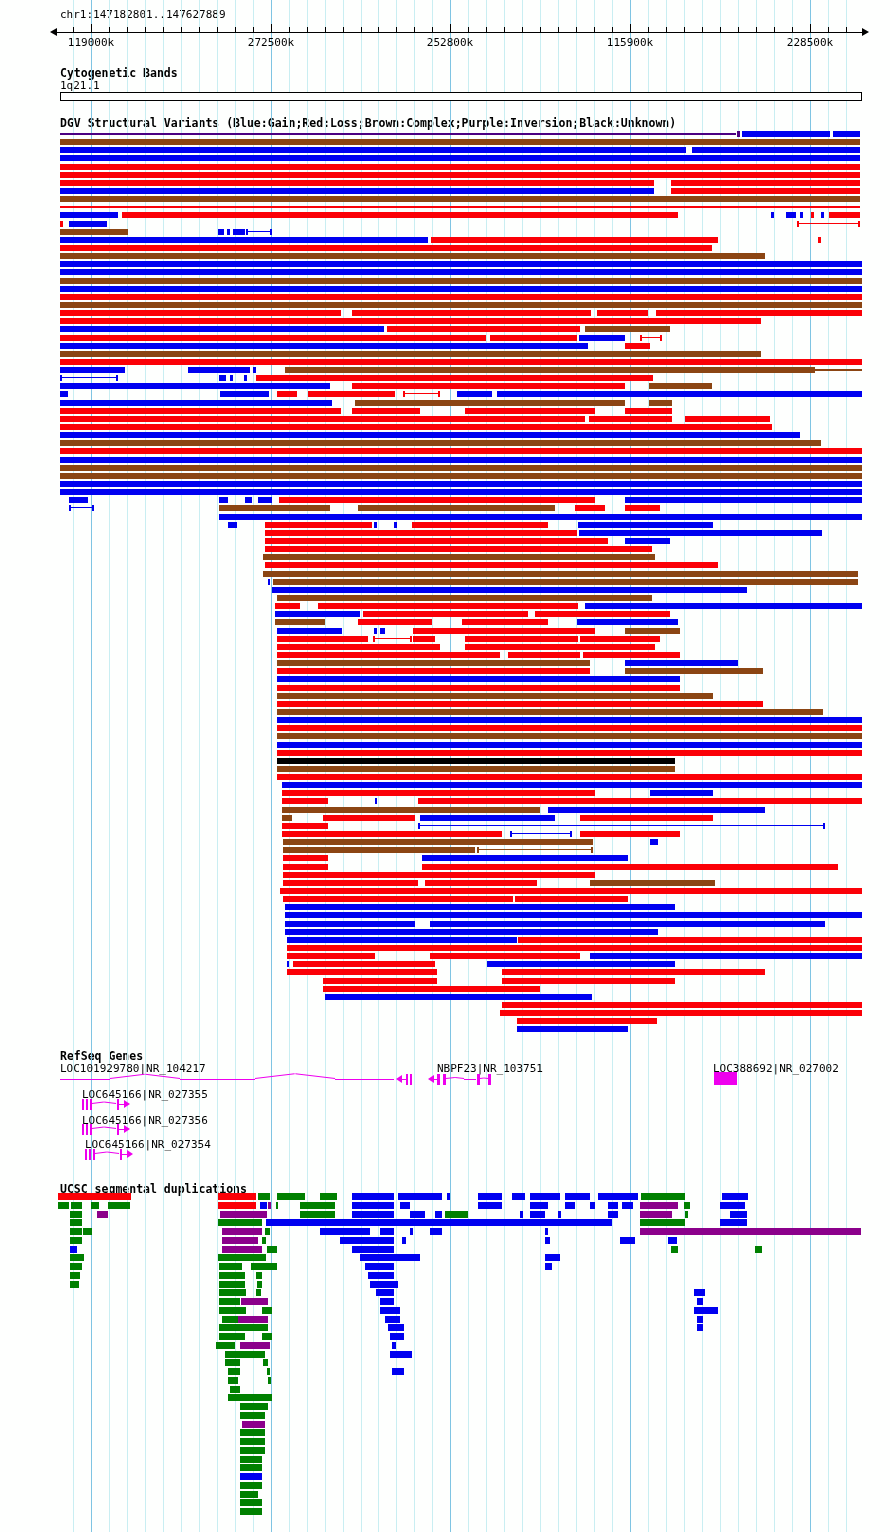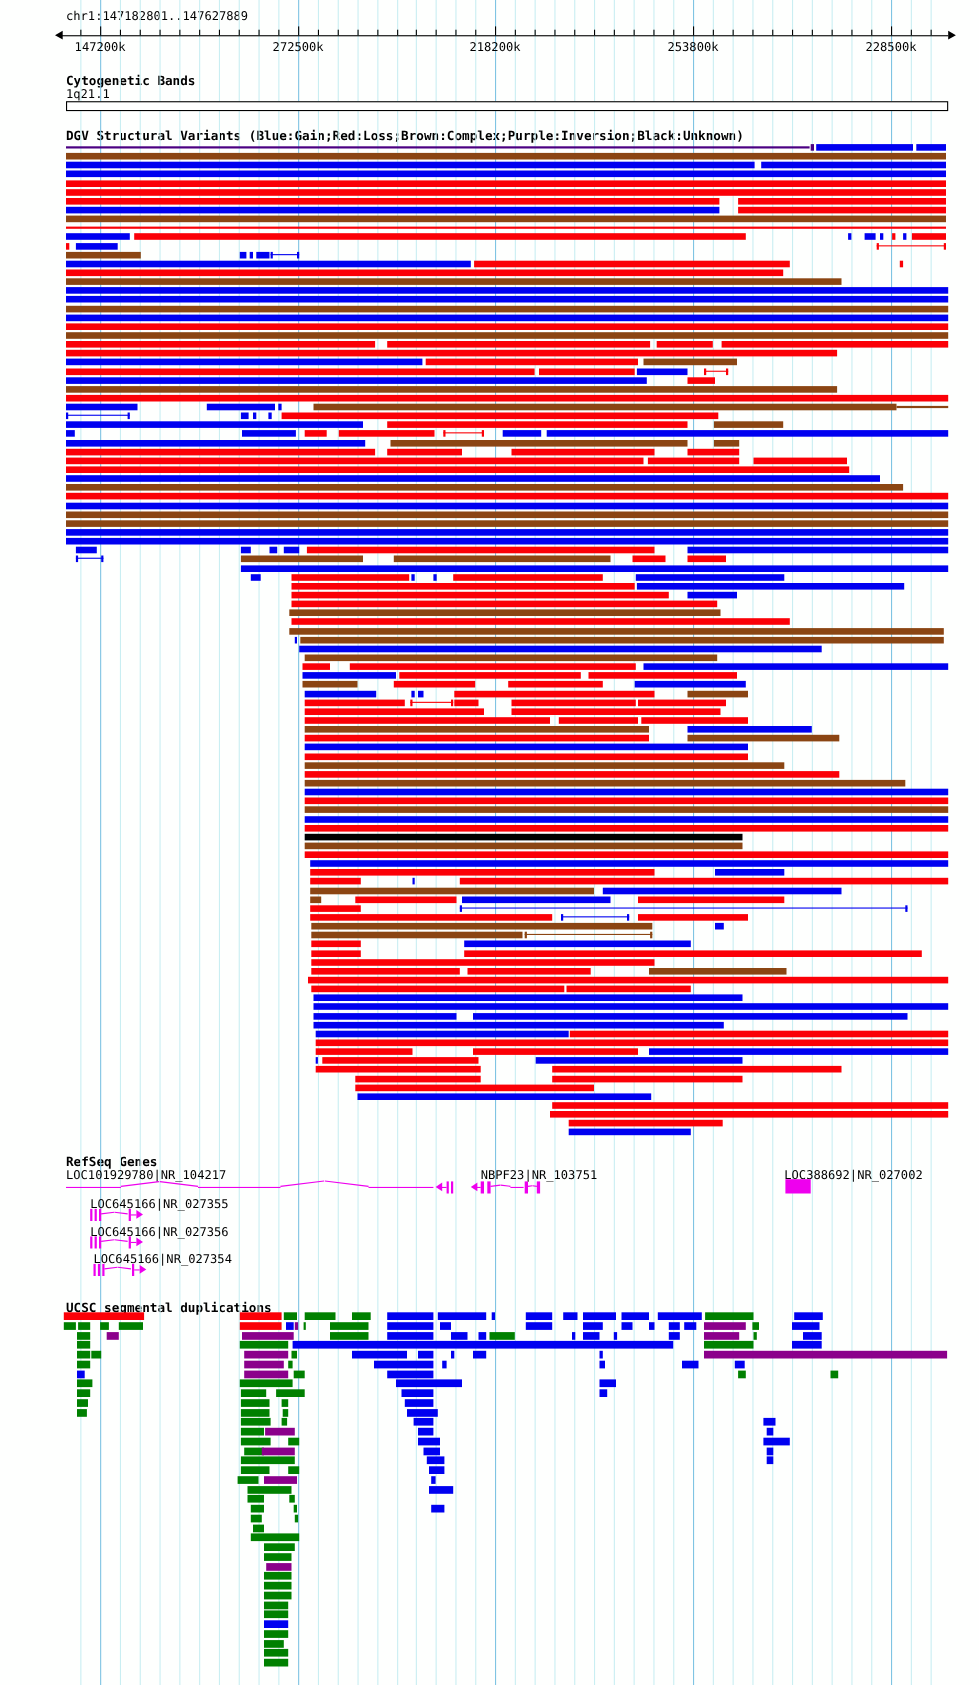--- a/index.html
+++ b/index.html
@@ -62,21 +62,21 @@
     <div class="abs" style="left: 774px; top: 0px; width: 1px; height: 1532px; background: rgb(201, 238, 242);"></div>
     <div class="abs" style="left: 792px; top: 0px; width: 1px; height: 1532px; background: rgb(201, 238, 242);"></div>
     <div class="abs" style="left: 810px; top: 0px; width: 1px; height: 1532px; background: rgb(127, 196, 227);"></div>
     <div class="abs" style="left: 828px; top: 0px; width: 1px; height: 1532px; background: rgb(201, 238, 242);"></div>
     <div class="abs" style="left: 846px; top: 0px; width: 1px; height: 1532px; background: rgb(201, 238, 242);"></div>
     <div class="abs" style="left: 56px; top: 32px; width: 806px; height: 1px; background: rgb(0, 0, 0);"></div>
     <div class="abs" style="left: 50px; top: 28px; width: 0px; height: 0px; border-top: 4px solid transparent; border-bottom: 4px solid transparent; border-right: 7px solid rgb(0, 0, 0);"></div>
     <div class="abs" style="left: 862px; top: 28px; width: 0px; height: 0px; border-top: 4px solid transparent; border-bottom: 4px solid transparent; border-left: 7px solid rgb(0, 0, 0);"></div>
     <div class="abs" style="left: 73px; top: 27px; width: 1px; height: 5px; background: rgb(0, 0, 0);"></div>
     <div class="abs" style="left: 91px; top: 24px; width: 1px; height: 8px; background: rgb(0, 0, 0);"></div>
-    <span class="abs lbl ctr" style="left: 65px; top: 36px; width: 52px; text-align: center;">147200k</span>
+    <span class="abs lbl ctr" style="left: 65px; top: 36px; width: 52px; text-align: center;">119000k</span>
     <div class="abs" style="left: 109px; top: 27px; width: 1px; height: 5px; background: rgb(0, 0, 0);"></div>
     <div class="abs" style="left: 127px; top: 27px; width: 1px; height: 5px; background: rgb(0, 0, 0);"></div>
     <div class="abs" style="left: 145px; top: 27px; width: 1px; height: 5px; background: rgb(0, 0, 0);"></div>
     <div class="abs" style="left: 163px; top: 27px; width: 1px; height: 5px; background: rgb(0, 0, 0);"></div>
     <div class="abs" style="left: 181px; top: 27px; width: 1px; height: 5px; background: rgb(0, 0, 0);"></div>
     <div class="abs" style="left: 199px; top: 27px; width: 1px; height: 5px; background: rgb(0, 0, 0);"></div>
     <div class="abs" style="left: 217px; top: 27px; width: 1px; height: 5px; background: rgb(0, 0, 0);"></div>
     <div class="abs" style="left: 235px; top: 27px; width: 1px; height: 5px; background: rgb(0, 0, 0);"></div>
     <div class="abs" style="left: 253px; top: 27px; width: 1px; height: 5px; background: rgb(0, 0, 0);"></div>
     <div class="abs" style="left: 271px; top: 24px; width: 1px; height: 8px; background: rgb(0, 0, 0);"></div>
@@ -84,32 +84,32 @@
     <div class="abs" style="left: 289px; top: 27px; width: 1px; height: 5px; background: rgb(0, 0, 0);"></div>
     <div class="abs" style="left: 307px; top: 27px; width: 1px; height: 5px; background: rgb(0, 0, 0);"></div>
     <div class="abs" style="left: 325px; top: 27px; width: 1px; height: 5px; background: rgb(0, 0, 0);"></div>
     <div class="abs" style="left: 343px; top: 27px; width: 1px; height: 5px; background: rgb(0, 0, 0);"></div>
     <div class="abs" style="left: 361px; top: 27px; width: 1px; height: 5px; background: rgb(0, 0, 0);"></div>
     <div class="abs" style="left: 378px; top: 27px; width: 1px; height: 5px; background: rgb(0, 0, 0);"></div>
     <div class="abs" style="left: 396px; top: 27px; width: 1px; height: 5px; background: rgb(0, 0, 0);"></div>
     <div class="abs" style="left: 414px; top: 27px; width: 1px; height: 5px; background: rgb(0, 0, 0);"></div>
     <div class="abs" style="left: 432px; top: 27px; width: 1px; height: 5px; background: rgb(0, 0, 0);"></div>
     <div class="abs" style="left: 450px; top: 24px; width: 1px; height: 8px; background: rgb(0, 0, 0);"></div>
-    <span class="abs lbl ctr" style="left: 424px; top: 36px; width: 52px; text-align: center;">218200k</span>
+    <span class="abs lbl ctr" style="left: 424px; top: 36px; width: 52px; text-align: center;">252800k</span>
     <div class="abs" style="left: 468px; top: 27px; width: 1px; height: 5px; background: rgb(0, 0, 0);"></div>
     <div class="abs" style="left: 486px; top: 27px; width: 1px; height: 5px; background: rgb(0, 0, 0);"></div>
     <div class="abs" style="left: 504px; top: 27px; width: 1px; height: 5px; background: rgb(0, 0, 0);"></div>
     <div class="abs" style="left: 522px; top: 27px; width: 1px; height: 5px; background: rgb(0, 0, 0);"></div>
     <div class="abs" style="left: 540px; top: 27px; width: 1px; height: 5px; background: rgb(0, 0, 0);"></div>
     <div class="abs" style="left: 558px; top: 27px; width: 1px; height: 5px; background: rgb(0, 0, 0);"></div>
     <div class="abs" style="left: 576px; top: 27px; width: 1px; height: 5px; background: rgb(0, 0, 0);"></div>
     <div class="abs" style="left: 594px; top: 27px; width: 1px; height: 5px; background: rgb(0, 0, 0);"></div>
     <div class="abs" style="left: 612px; top: 27px; width: 1px; height: 5px; background: rgb(0, 0, 0);"></div>
     <div class="abs" style="left: 630px; top: 24px; width: 1px; height: 8px; background: rgb(0, 0, 0);"></div>
-    <span class="abs lbl ctr" style="left: 604px; top: 36px; width: 52px; text-align: center;">253800k</span>
+    <span class="abs lbl ctr" style="left: 604px; top: 36px; width: 52px; text-align: center;">115900k</span>
     <div class="abs" style="left: 648px; top: 27px; width: 1px; height: 5px; background: rgb(0, 0, 0);"></div>
     <div class="abs" style="left: 666px; top: 27px; width: 1px; height: 5px; background: rgb(0, 0, 0);"></div>
     <div class="abs" style="left: 684px; top: 27px; width: 1px; height: 5px; background: rgb(0, 0, 0);"></div>
     <div class="abs" style="left: 702px; top: 27px; width: 1px; height: 5px; background: rgb(0, 0, 0);"></div>
     <div class="abs" style="left: 720px; top: 27px; width: 1px; height: 5px; background: rgb(0, 0, 0);"></div>
     <div class="abs" style="left: 738px; top: 27px; width: 1px; height: 5px; background: rgb(0, 0, 0);"></div>
     <div class="abs" style="left: 756px; top: 27px; width: 1px; height: 5px; background: rgb(0, 0, 0);"></div>
     <div class="abs" style="left: 774px; top: 27px; width: 1px; height: 5px; background: rgb(0, 0, 0);"></div>
     <div class="abs" style="left: 792px; top: 27px; width: 1px; height: 5px; background: rgb(0, 0, 0);"></div>
     <div class="abs" style="left: 810px; top: 24px; width: 1px; height: 8px; background: rgb(0, 0, 0);"></div>

